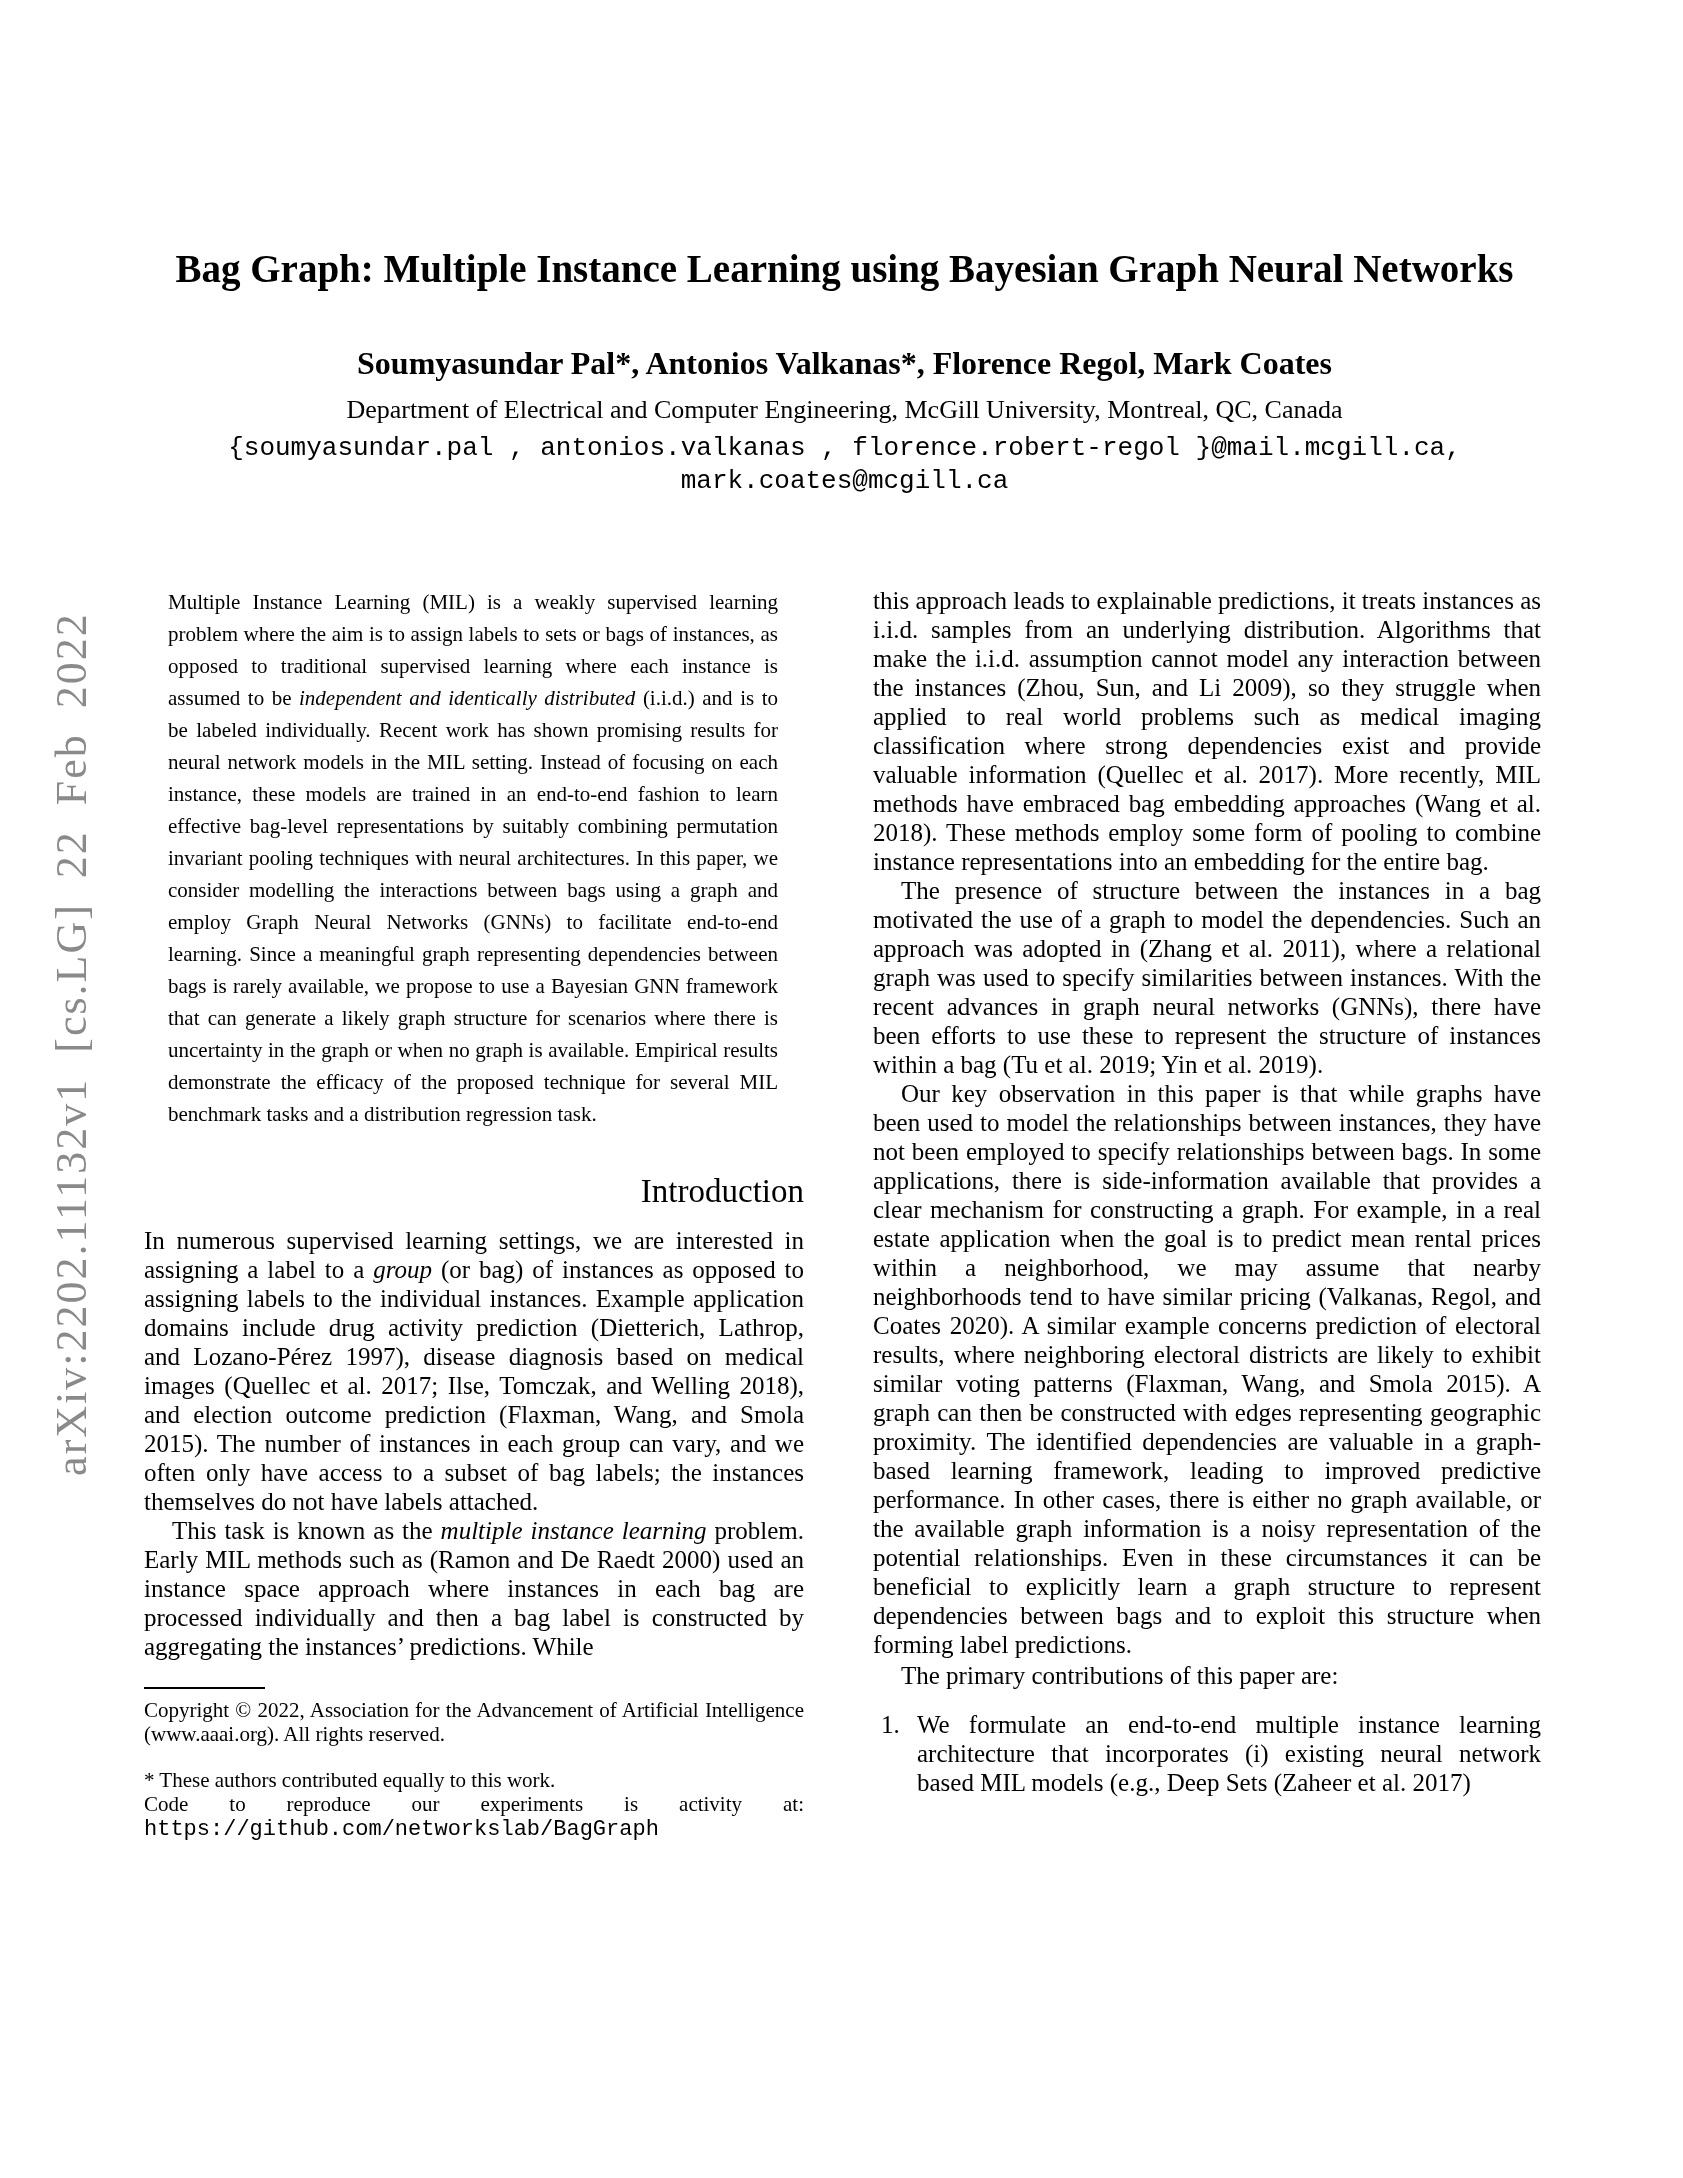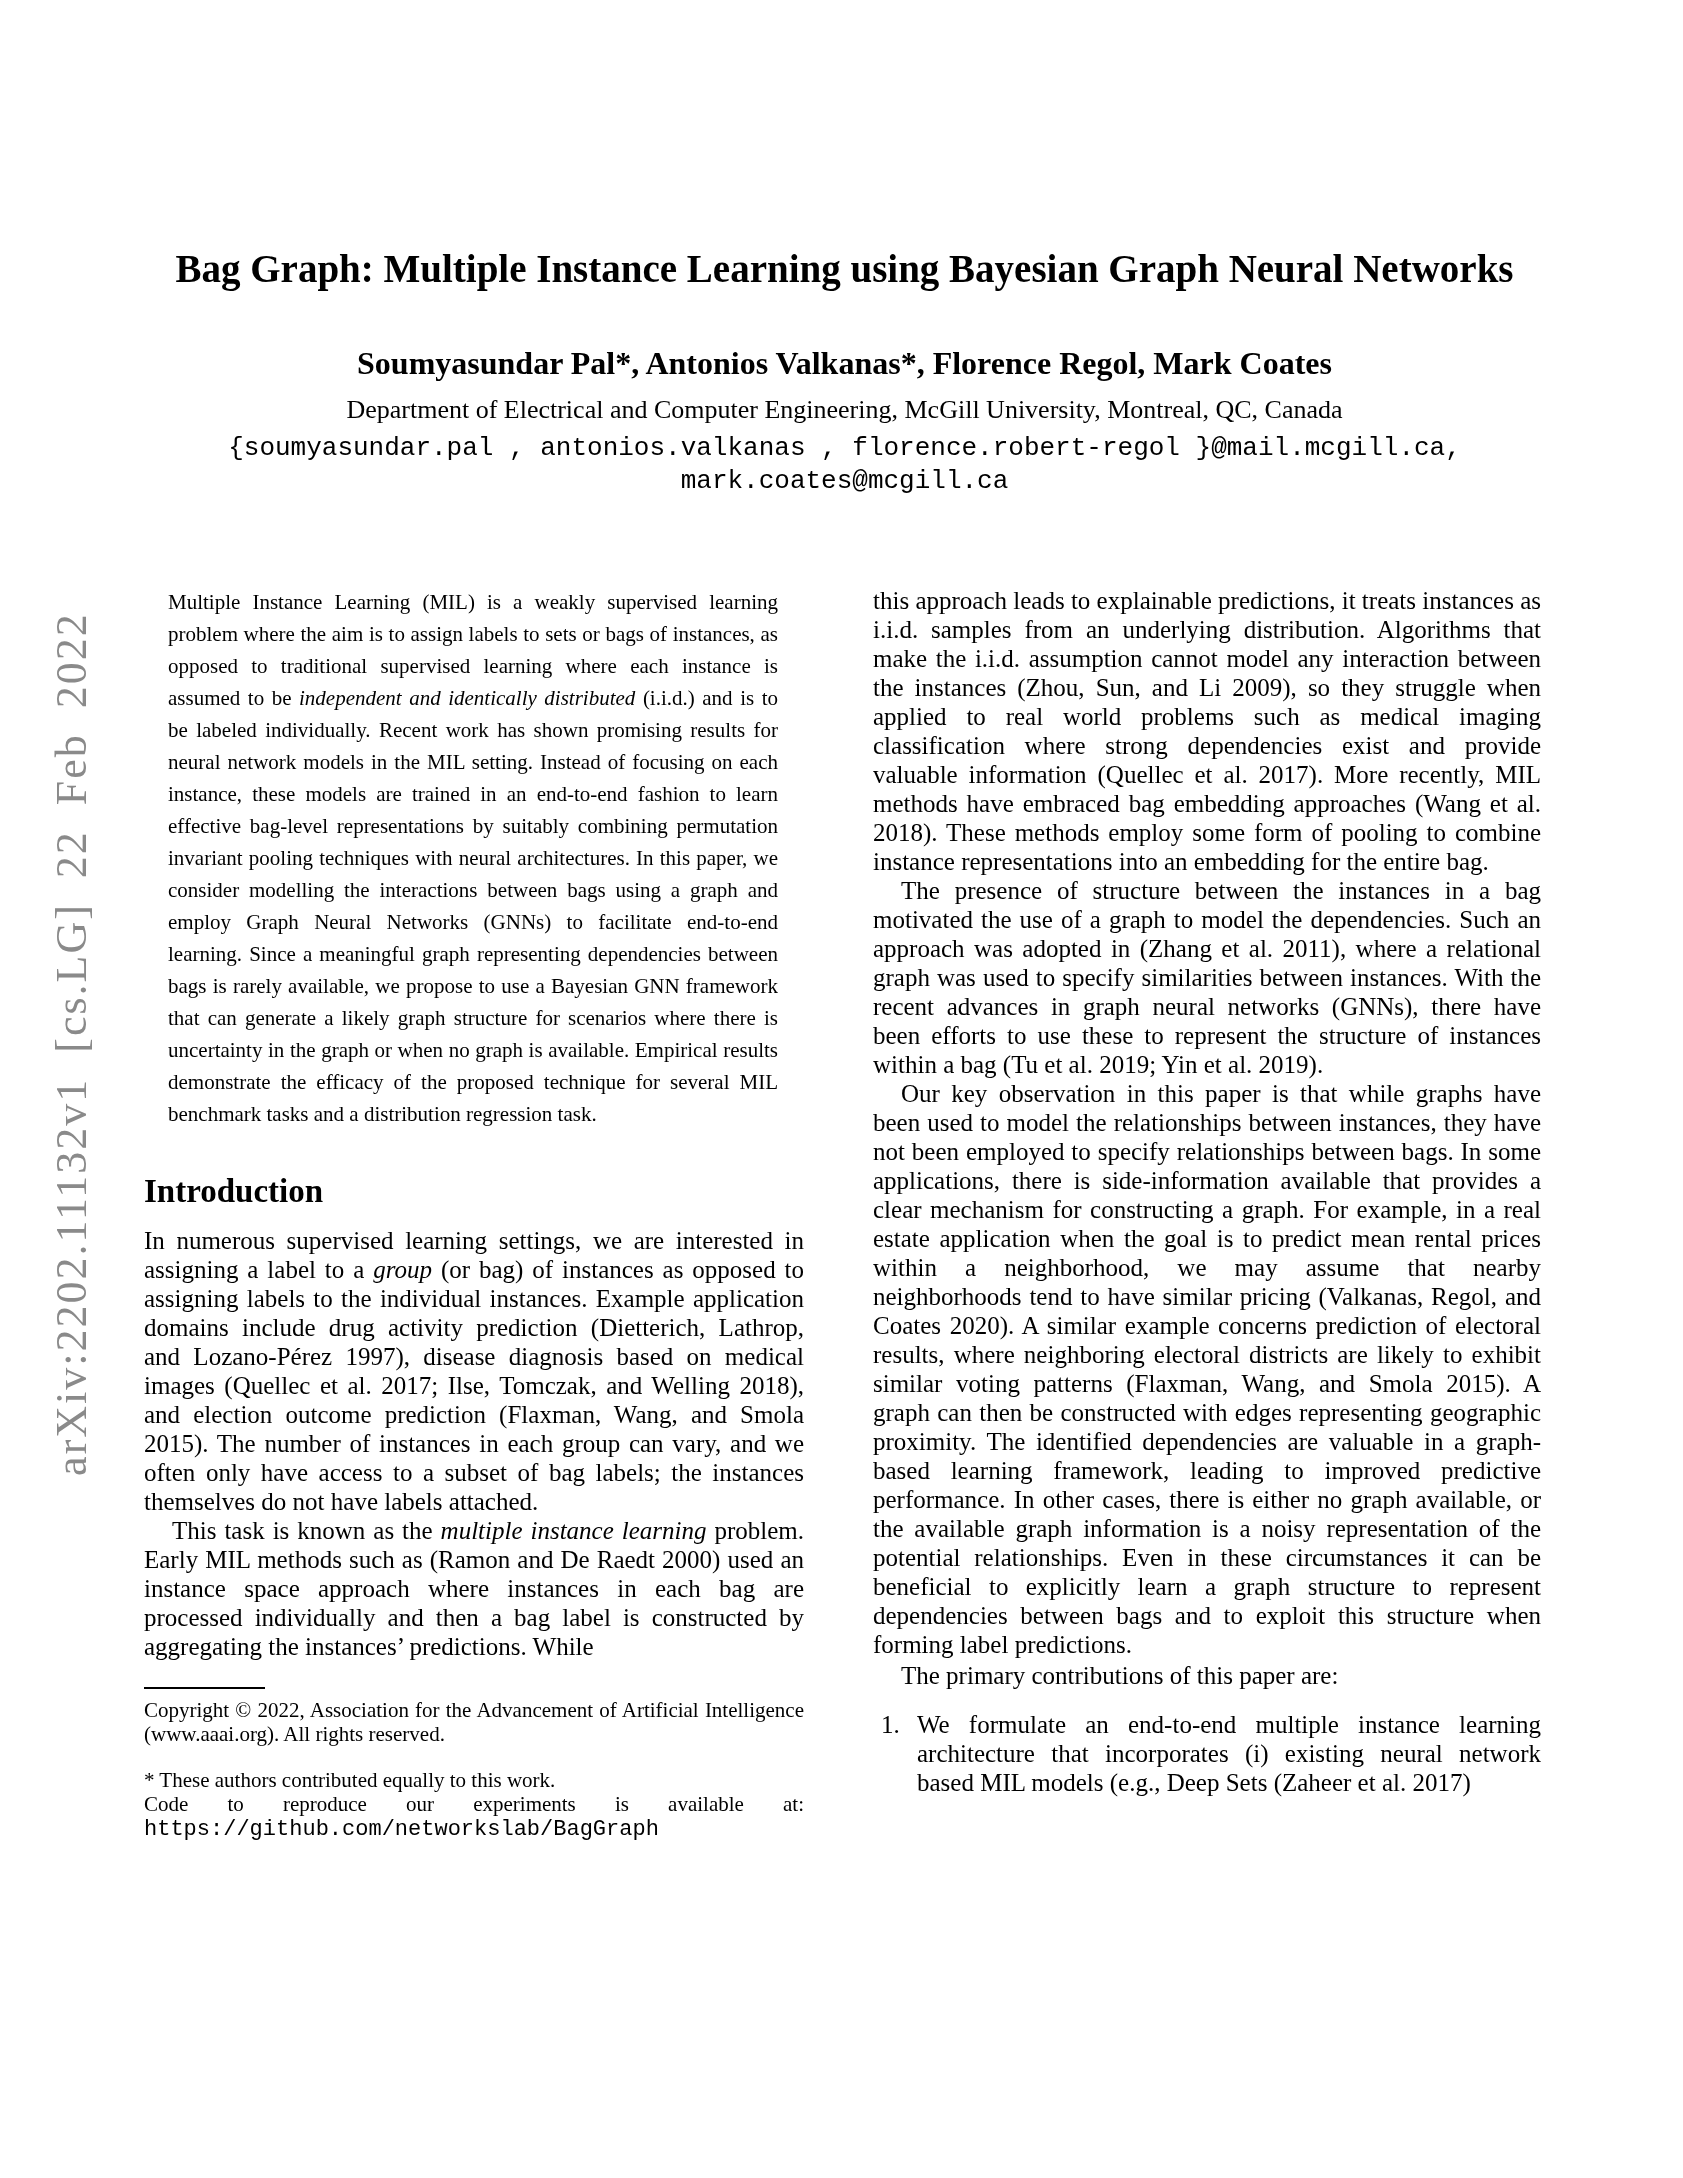--- a/index.html
+++ b/index.html
@@ -26,21 +26,21 @@
   .emails { font-family:"Liberation Mono", monospace; font-size:26px; line-height:33px; }
   .emails.first { margin-top:7px; }
 
   .col { position:absolute; top:586px; text-align:justify; }
   .col-left  { left:144px; width:660px; }
   .col-right { left:873px; width:668px; }
 
   .abs-head { text-align:center; font-size:29px; line-height:34px; font-weight:bold; margin:0 0 20px 0; }
   .abstract { font-size:21px; line-height:32px; margin:0 26px 0 24px; }
 
-  .sec-head { text-align:left; font-size:33px; line-height:38px; font-weight:bold; margin:42px 0 16px 0; }
+  .sec-head { text-align:right; font-size:33px; line-height:38px; font-weight:normal; margin:42px 0 16px 0; }
 
   .body { font-size:25px; line-height:29px; margin:0; }
   .ind  { text-indent:28px; }
 
   .footnote { margin-top:26px; font-size:21px; line-height:24px; }
   .fnrule { width:121px; border-top:2px solid #000; margin:0 0 9px 0; }
   .footnote p { margin:0; }
   .fn-star { margin-top:22px !important; }
   .codeword { font-family:"Liberation Mono", monospace; font-size:22px; white-space:nowrap; }
 
@@ -68,21 +68,21 @@
   <p class="abstract">Multiple Instance Learning (MIL) is a weakly supervised learning problem where the aim is to assign labels to sets or bags of instances, as opposed to traditional supervised learning where each instance is assumed to be <i>independent and identically distributed</i> (i.i.d.) and is to be labeled individually. Recent work has shown promising results for neural network models in the MIL setting. Instead of focusing on each instance, these models are trained in an end-to-end fashion to learn effective bag-level representations by suitably combining permutation invariant pooling techniques with neural architectures. In this paper, we consider modelling the interactions between bags using a graph and employ Graph Neural Networks (GNNs) to facilitate end-to-end learning. Since a meaningful graph representing dependencies between bags is rarely available, we propose to use a Bayesian GNN framework that can generate a likely graph structure for scenarios where there is uncertainty in the graph or when no graph is available. Empirical results demonstrate the efficacy of the proposed technique for several MIL benchmark tasks and a distribution regression task.</p>
 
   <h2 class="sec-head">Introduction</h2>
   <p class="body">In numerous supervised learning settings, we are interested in assigning a label to a <i>group</i> (or bag) of instances as opposed to assigning labels to the individual instances. Example application domains include drug activity prediction (Dietterich, Lathrop, and Lozano-Pérez 1997), disease diagnosis based on medical images (Quellec et al. 2017; Ilse, Tomczak, and Welling 2018), and election outcome prediction (Flaxman, Wang, and Smola 2015). The number of instances in each group can vary, and we often only have access to a subset of bag labels; the instances themselves do not have labels attached.</p>
   <p class="body ind">This task is known as the <i>multiple instance learning</i> problem. Early MIL methods such as (Ramon and De Raedt 2000) used an instance space approach where instances in each bag are processed individually and then a bag label is constructed by aggregating the instances’ predictions. While</p>
 
   <div class="footnote">
     <div class="fnrule"></div>
     <p>Copyright © 2022, Association for the Advancement of Artificial Intelligence (www.aaai.org). All rights reserved.</p>
     <p class="fn-star">* These authors contributed equally to this work.</p>
-    <p><span>Code to reproduce our experiments is available at:</span> <span class="codeword">https://github.com/networkslab/BagGraph</span></p>
+    <p><span>Code to reproduce our experiments is activity at:</span> <span class="codeword">https://github.com/networkslab/BagGraph</span></p>
   </div>
 </section>
 
 <section class="col col-right">
   <p class="body">this approach leads to explainable predictions, it treats instances as i.i.d. samples from an underlying distribution. Algorithms that make the i.i.d. assumption cannot model any interaction between the instances (Zhou, Sun, and Li 2009), so they struggle when applied to real world problems such as medical imaging classification where strong dependencies exist and provide valuable information (Quellec et al. 2017). More recently, MIL methods have embraced bag embedding approaches (Wang et al. 2018). These methods employ some form of pooling to combine instance representations into an embedding for the entire bag.</p>
   <p class="body ind">The presence of structure between the instances in a bag motivated the use of a graph to model the dependencies. Such an approach was adopted in (Zhang et al. 2011), where a relational graph was used to specify similarities between instances. With the recent advances in graph neural networks (GNNs), there have been efforts to use these to represent the structure of instances within a bag (Tu et al. 2019; Yin et al. 2019).</p>
   <p class="body ind">Our key observation in this paper is that while graphs have been used to model the relationships between instances, they have not been employed to specify relationships between bags. In some applications, there is side-information available that provides a clear mechanism for constructing a graph. For example, in a real estate application when the goal is to predict mean rental prices within a neighborhood, we may assume that nearby neighborhoods tend to have similar pricing (Valkanas, Regol, and Coates 2020). A similar example concerns prediction of electoral results, where neighboring electoral districts are likely to exhibit similar voting patterns (Flaxman, Wang, and Smola 2015). A graph can then be constructed with edges representing geographic proximity. The identified dependencies are valuable in a graph-based learning framework, leading to improved predictive performance. In other cases, there is either no graph available, or the available graph information is a noisy representation of the potential relationships. Even in these circumstances it can be beneficial to explicitly learn a graph structure to represent dependencies between bags and to exploit this structure when forming label predictions.</p>
   <p class="body ind contrib">The primary contributions of this paper are:</p>
   <div class="list-item">
     <span class="list-num">1.</span>

